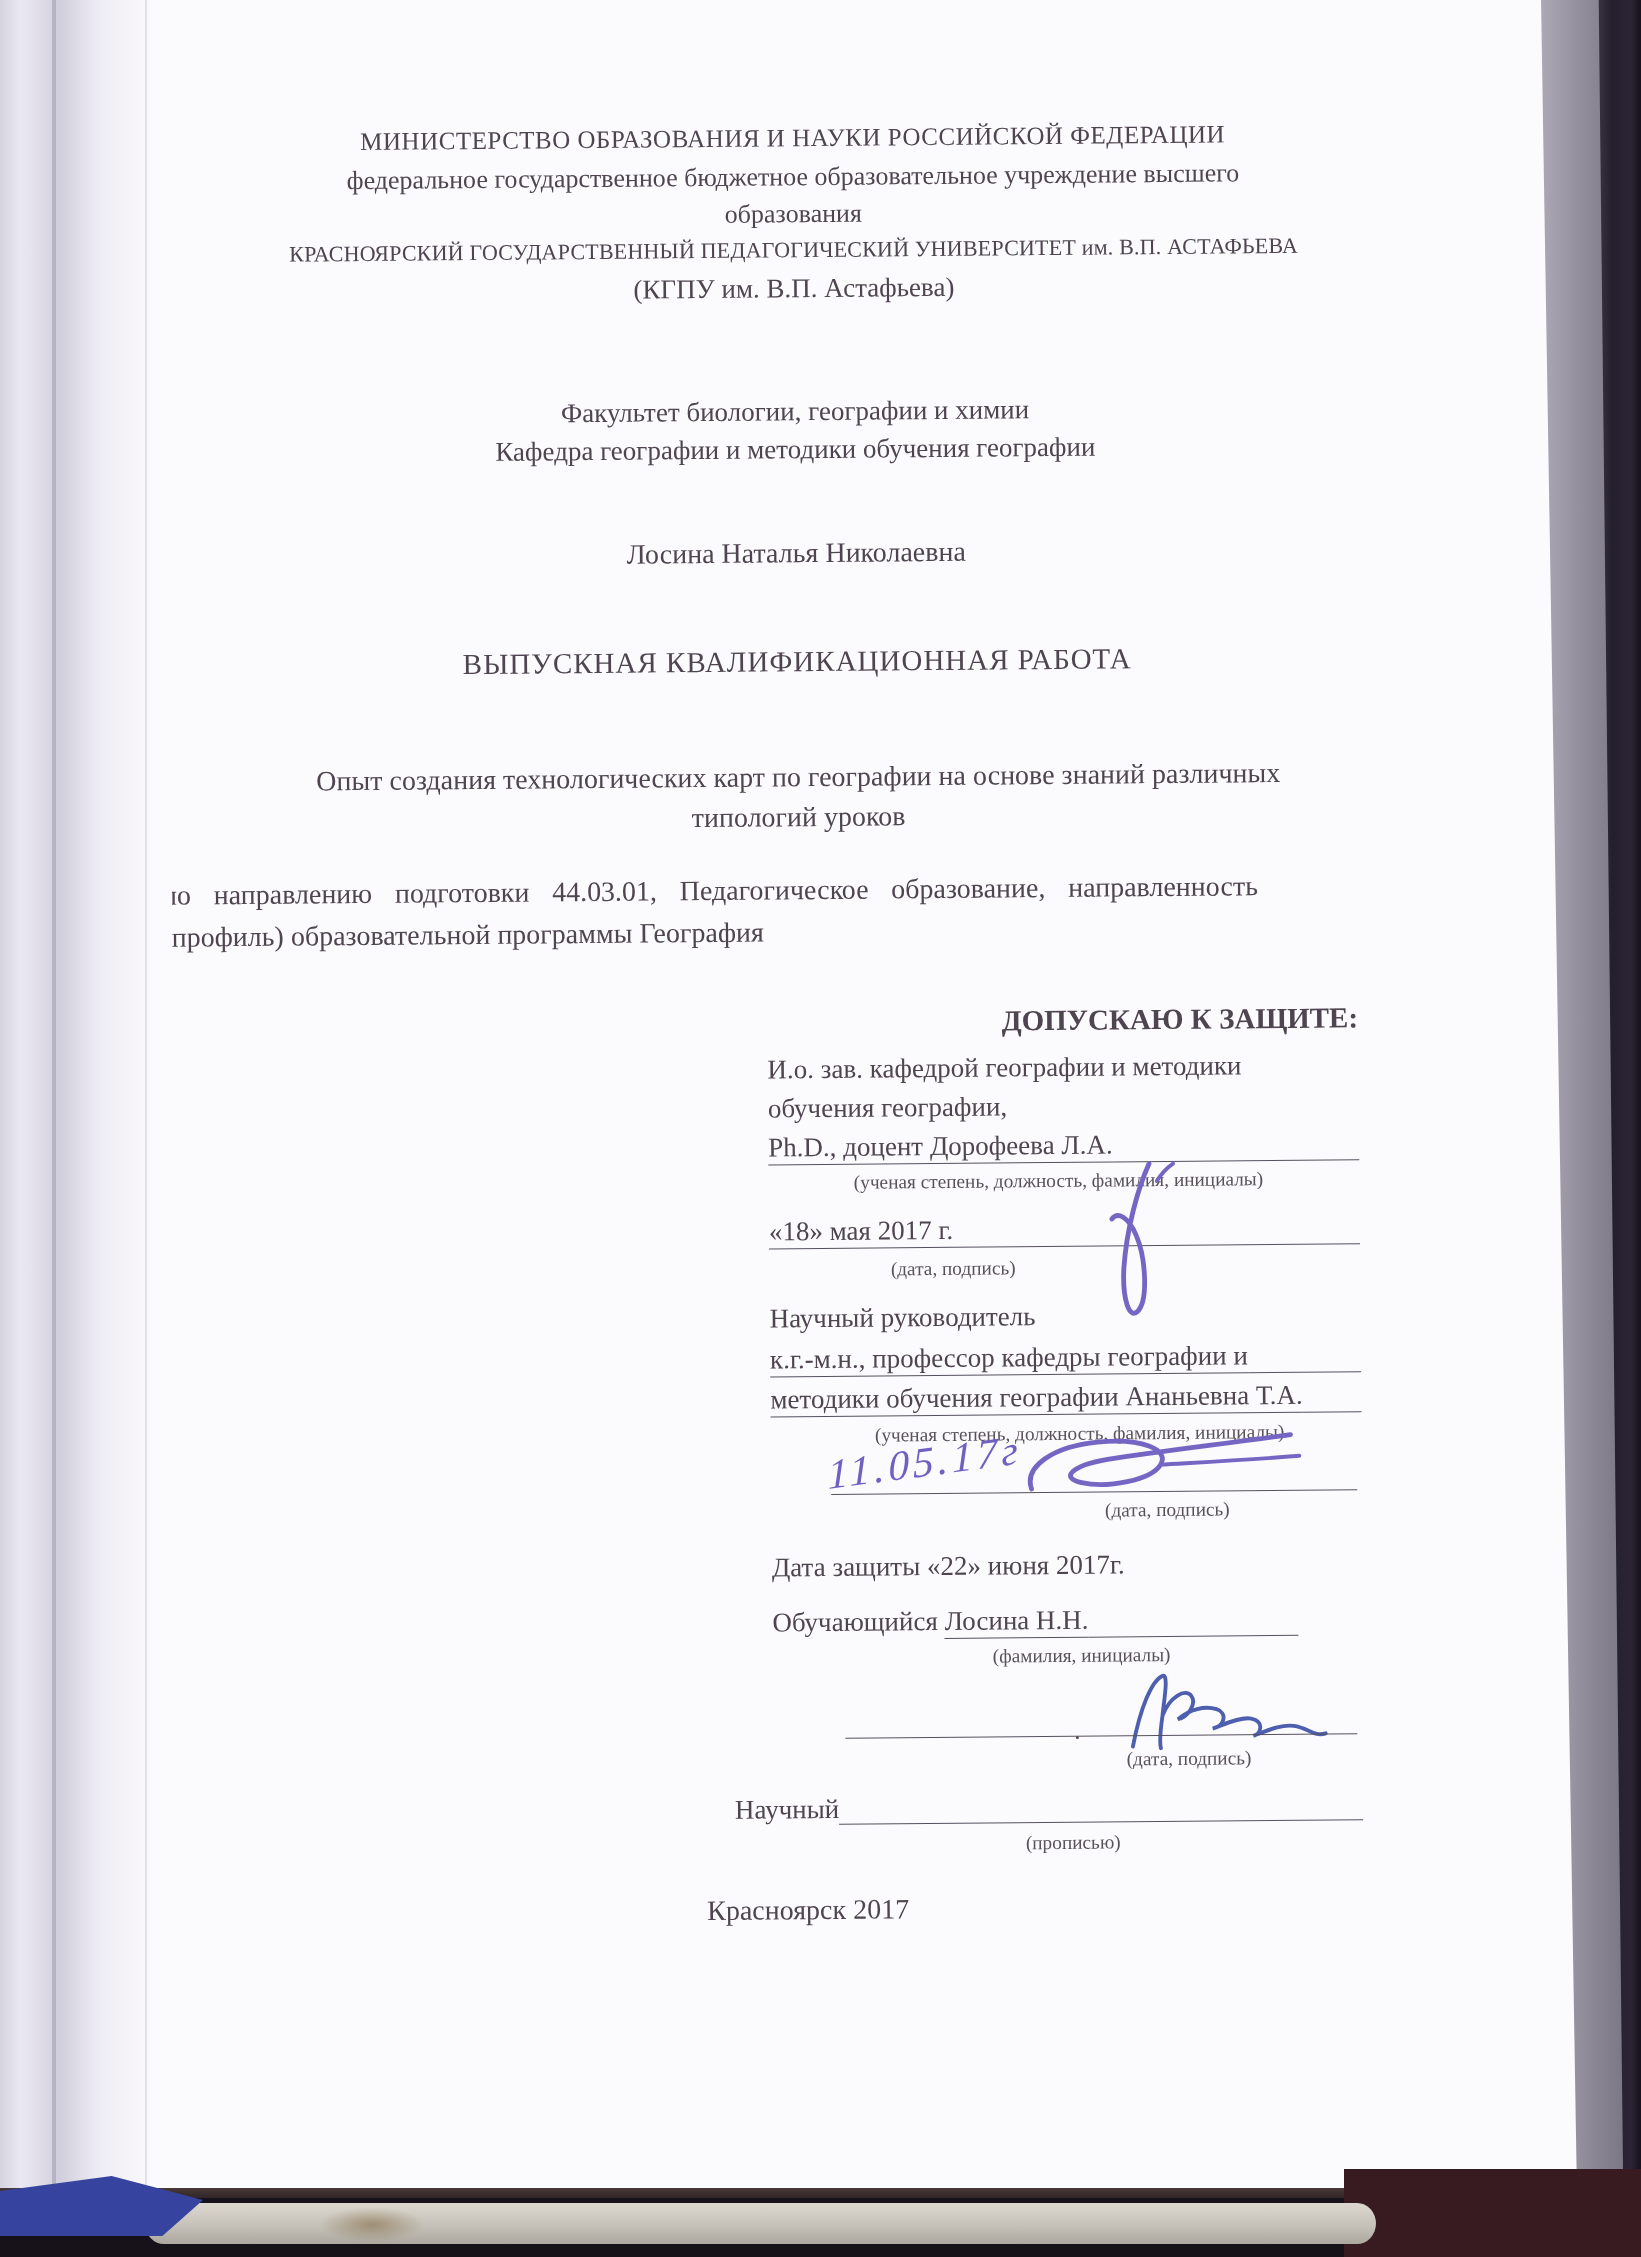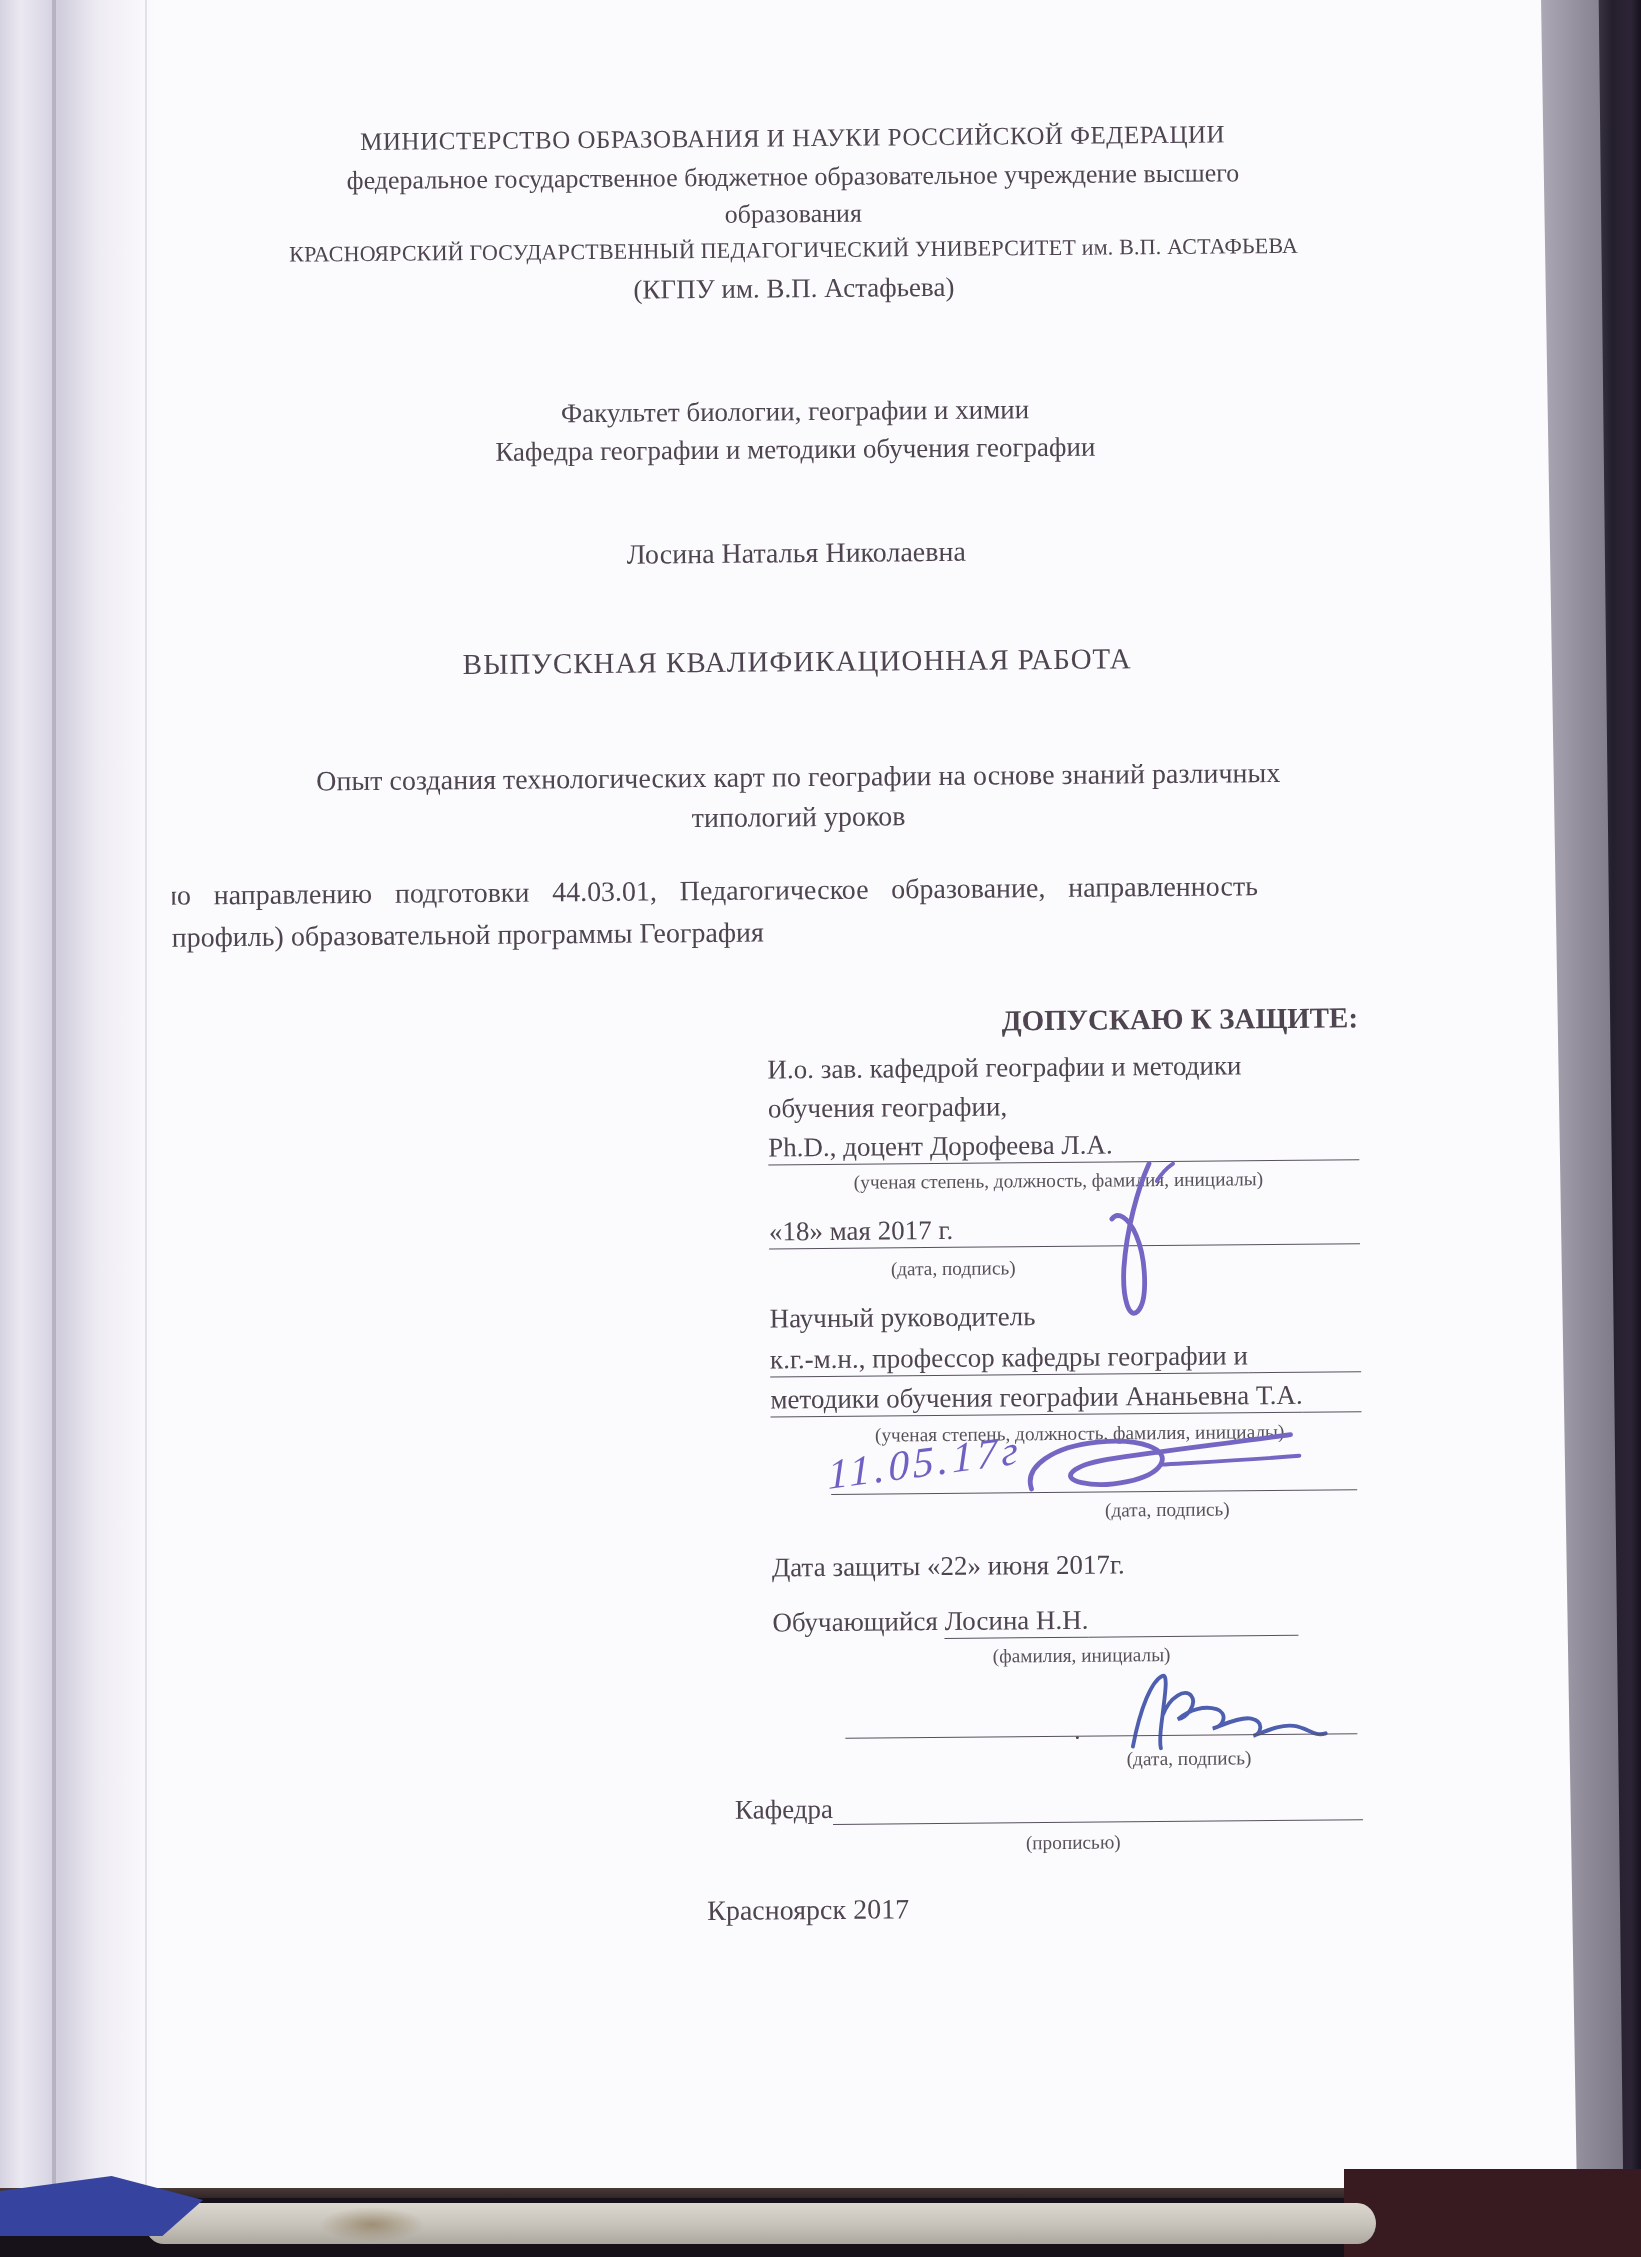--- a/index.html
+++ b/index.html
@@ -139,21 +139,21 @@
       <svg class="sig-svg" style="left:346px;top:664px" width="217" height="92" viewBox="0 0 225 95">
         <path d="M14,82 C22,42 34,14 45,9 C52,6 47,32 45,50 C43,64 41,76 43,84
                  M45,50 C53,30 69,22 75,30 C81,38 71,52 61,54 C73,44 89,40 101,44 C113,48 109,62 97,64
                  C109,60 125,52 137,54 C151,57 147,70 139,72 C151,68 166,60 181,62 C196,64 202,74 214,70" fill="none" stroke="#4d5fae" stroke-width="4" stroke-linecap="round"></path>
       </svg>
       <div class="dot">.</div>
       <div class="sigline" style="left:72px;top:732px;width:512px"></div>
       <div class="row cap" style="top:745px;left:290px;width:251px">(дата, подпись)</div>
 
       <div class="row ulrow" style="top:788px;left:-39px;width:628px">
-        <span class="plain">Кафедра</span>
+        <span class="plain">Научный</span>
         <span class="fill"></span>
       </div>
       <div class="row cap" style="top:828px;left:154px;width:290px">(прописью)</div>
     </div>
 
     <div class="city">Красноярск 2017</div>
   </div>
 
   <div class="left-band"></div>
   <div class="fold-line"></div>

